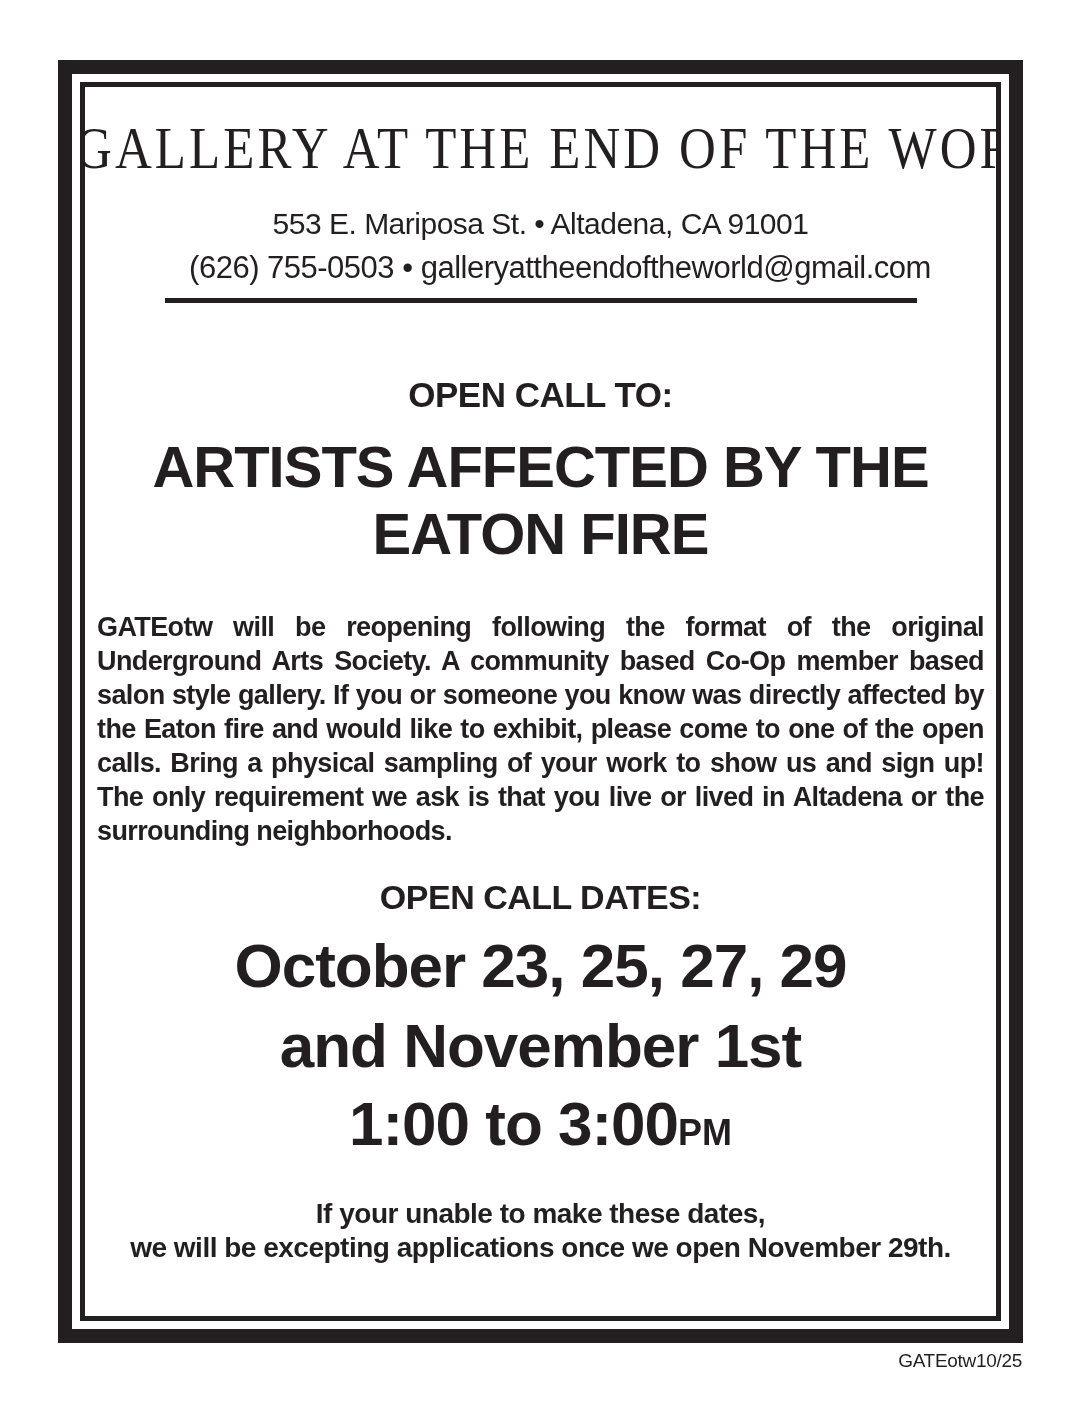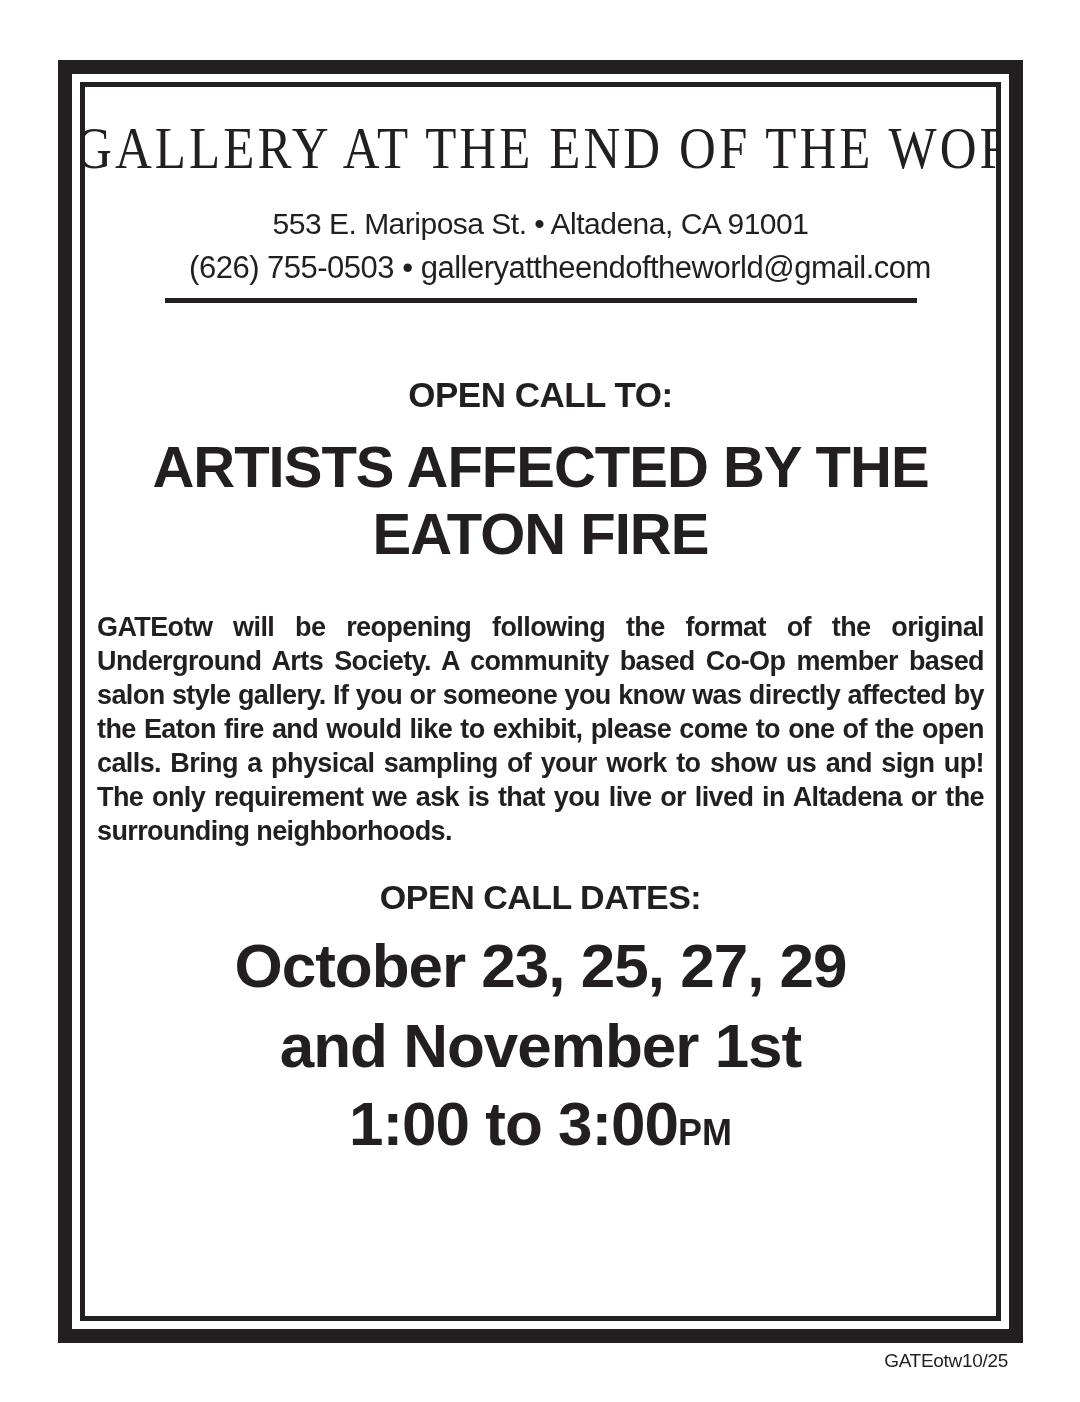--- a/index.html
+++ b/index.html
@@ -61,21 +61,21 @@
   .time-suffix {
     font-size:36px; font-weight:700; letter-spacing:0px; vertical-align:baseline;
   }
   
   .note {
     margin-top:42px; font-size:28px; font-weight:700; line-height:34px;
     letter-spacing:-0.5px;
   }
   
   .footer-code {
-    position:absolute; right:72px; top:1350px;
+    position:absolute; right:58px; top:1350px;
     font-size:19px; font-weight:400; letter-spacing:-0.3px;
   }
 </style>
 </head>
 <body>
 
 <div class="page">
   <div class="frame-outer">
     <div class="frame-inner">
 
@@ -99,18 +99,22 @@
 
       <section>
         <div class="dates-heading">OPEN CALL DATES:</div>
         <div class="date-line">October 23, 25, 27, 29</div>
         <div class="date-line">and November 1st</div>
         <div class="date-line time-line">
           <span>1:00 to 3:00</span><span class="time-suffix">PM</span>
         </div>
       </section>
 
+      <div class="note">
+        <div>If your unable to make these dates,</div>
+        <div>we will be excepting applications once we open November 29th.</div>
+      </div>
 
     </div>
   </div>
 
   <div class="footer-code">GATEotw10/25</div>
 </div>
 
 </body></html>

